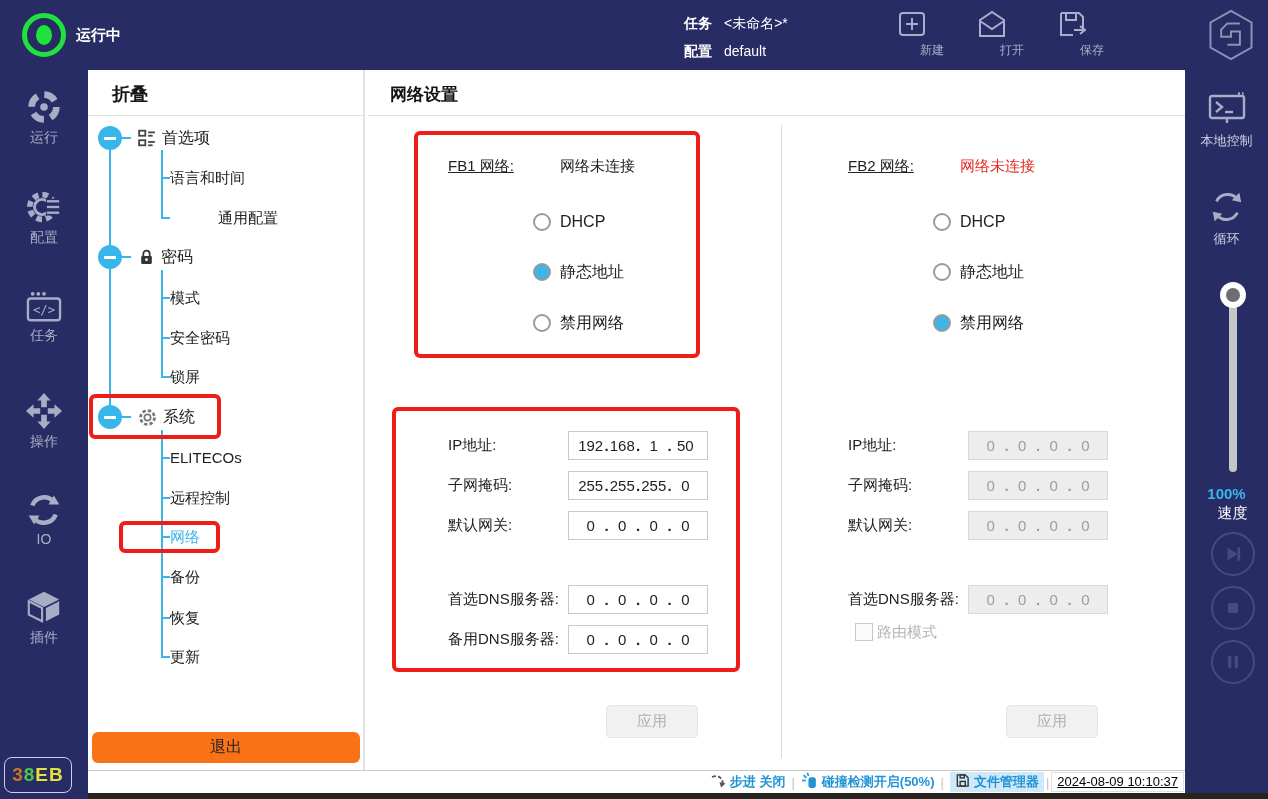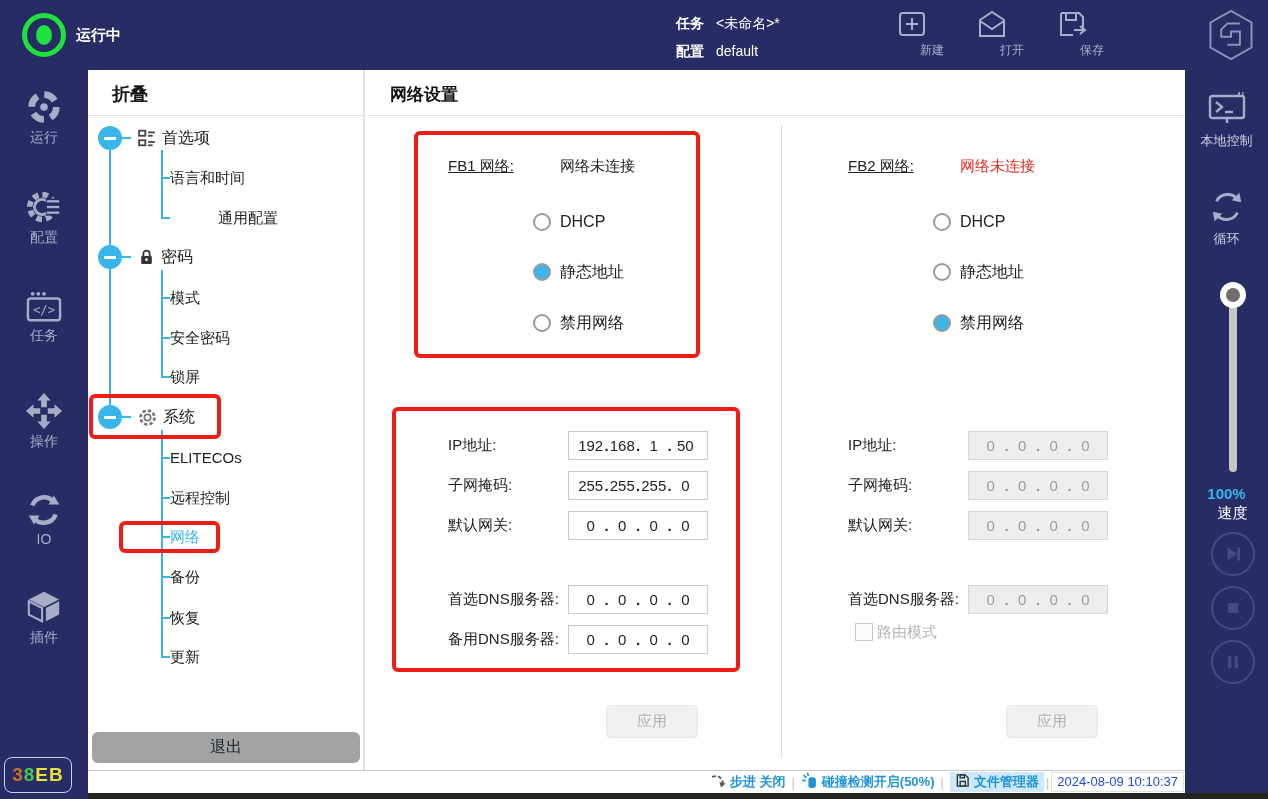--- a/index.html
+++ b/index.html
@@ -6,21 +6,21 @@
   html,body { width:1268px; height:799px; }
   body { font-family:"Liberation Sans","DejaVu Sans",sans-serif; background:#fff; overflow:hidden; }
   .root { position:relative; width:1268px; height:799px; background:#fff; }
 
   
   .topbar { position:absolute; left:0; top:0; width:1268px; height:70px; background:#272c64; }
   .run-indicator { position:absolute; left:22px; top:13px; width:44px; height:44px; border:5px solid #1fe23c; border-radius:50%; }
   .run-indicator .dot { position:absolute; left:50%; top:50%; width:16px; height:20px; transform:translate(-50%,-50%); background:#1fe23c; border-radius:50%; }
   .run-text { position:absolute; left:76px; top:0; height:70px; line-height:70px; color:#fff; font-weight:bold; font-size:15px; }
   .task-block { position:absolute; left:676px; top:10px; color:#fff; font-size:14px; }
-  .task-row { height:26px; line-height:26px; margin-bottom:2px; }
+  .task-row { height:26px; line-height:26px; margin-bottom:2px;margin-left:8px; }
   .task-row .lbl { font-weight:bold; margin-right:12px; }
   .tb-action { position:absolute; top:8px; width:64px; text-align:right; cursor:pointer; }
   .tb-action svg { display:block; margin:0 auto; }
   .tb-action .alabel { margin-top:2px; font-size:12px; color:#a9aec9; }
   .act-new { left:880px; } .act-open { left:960px; } .act-save { left:1040px; }
   .brand-logo { position:absolute; left:1206px; top:7px; }
 
   
   .leftnav { position:absolute; left:0; top:70px; width:88px; height:729px; background:#272c64; }
   .nav-item { position:absolute; left:0; width:88px; text-align:center; color:#a8adc6; font-size:14px; cursor:pointer; }
@@ -33,21 +33,21 @@
   .tree-header { position:absolute; left:24px; top:12px; font-size:18px; font-weight:bold; color:#161616; }
   .tree-divider { position:absolute; left:0; top:45px; width:100%; height:1px; background:#e2e2e2; }
   .tline { position:absolute; background:#38b6ea; }
   .tnode { position:absolute; display:flex; align-items:center; cursor:pointer; }
   .tcircle { width:24px; height:24px; border-radius:50%; background:#38b6ea; position:relative; flex:none; }
   .tcircle::after { content:""; position:absolute; left:6px; top:11px; width:12px; height:2.5px; background:#fff; }
   .tnode .ticon { margin:0 6px 0 16px; flex:none; display:flex; }
   .tnode .tlabel { font-size:16px; color:#222; white-space:nowrap; }
   .tchild { position:absolute; left:82px; height:22px; line-height:22px; font-size:15px; color:#222; white-space:nowrap; cursor:pointer; }
   .tchild.selected { color:#38b6ea; }
-  .exit-btn { position:absolute; left:4px; top:662px; width:268px; height:31px; background:#a3a3a3; border:none; border-radius:6px; font-size:16px; color:#17222c; cursor:pointer; font-family:inherit; }
+  .exit-btn { position:absolute; left:4px; top:662px; width:268px; height:31px; background:#f97316; border:none; border-radius:6px; font-size:16px; color:#17222c; cursor:pointer; font-family:inherit; }
 
   
   .mainpanel { position:absolute; left:368px; top:70px; width:817px; height:700px; background:#fff; }
   .main-title { position:absolute; left:22px; top:13px; font-size:17px; font-weight:bold; color:#111; }
   .main-divider { position:absolute; left:0; top:45px; width:100%; height:1px; background:#e2e2e2; }
   .col-divider { position:absolute; left:413px; top:55px; width:1px; height:633px; background:#dcdcdc; }
 
   .fbname-row { position:absolute; height:22px; line-height:22px; font-size:15px; color:#222;text-decoration:underline; }
   .fbname-row .stat { position:absolute; left:112px; white-space:nowrap; }
   .fbname-row .stat.err { color:#e62b22; }
@@ -85,21 +85,21 @@
   .media-btn { position:absolute; left:26px; width:44px; height:44px; border:2px solid #454c7c; border-radius:50%; cursor:pointer; }
   .media-btn svg { display:block; margin:9px auto; }
 
   
   .statusbar { position:absolute; left:88px; top:770px; width:1097px; height:23px; background:#fff; border-top:1px solid #c9c9c9; display:flex; align-items:center; justify-content:flex-end; font-size:13px; padding-right:1px; }
   .sb-group { display:flex; align-items:center; gap:4px; cursor:pointer; }
   .sb-group svg { flex:none; }
   .sb-blue { color:#2094d4; font-weight:bold; }
   .sb-sep { color:#c0c0c0; margin:0 6px; }
   .sb-fm { background:#cfe9fa; padding:1px 5px; }
-  .sb-time { color:#1d4ed8; border:1px solid #dde1e4; padding:0 5px; height:20px; line-height:18px; }
+  .sb-time { color:#000000; border:1px solid #dde1e4; padding:0 5px; height:20px; line-height:18px;text-decoration:underline; }
 
   .bottom-strip { position:absolute; left:88px; top:793px; width:1180px; height:6px; background:#26241e; }
 </style>
 </head>
 <body>
 
 <div class="root">
 
   <div class="topbar">
     <div class="run-indicator">

